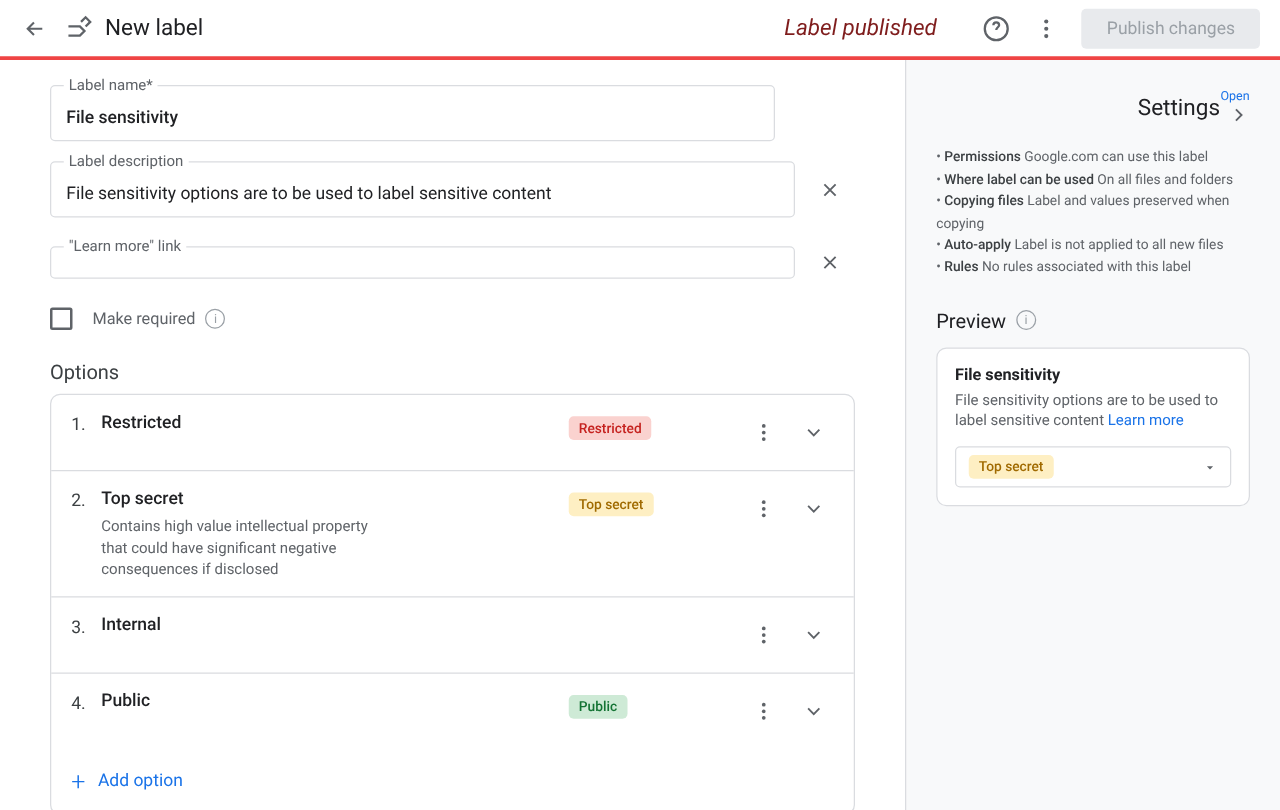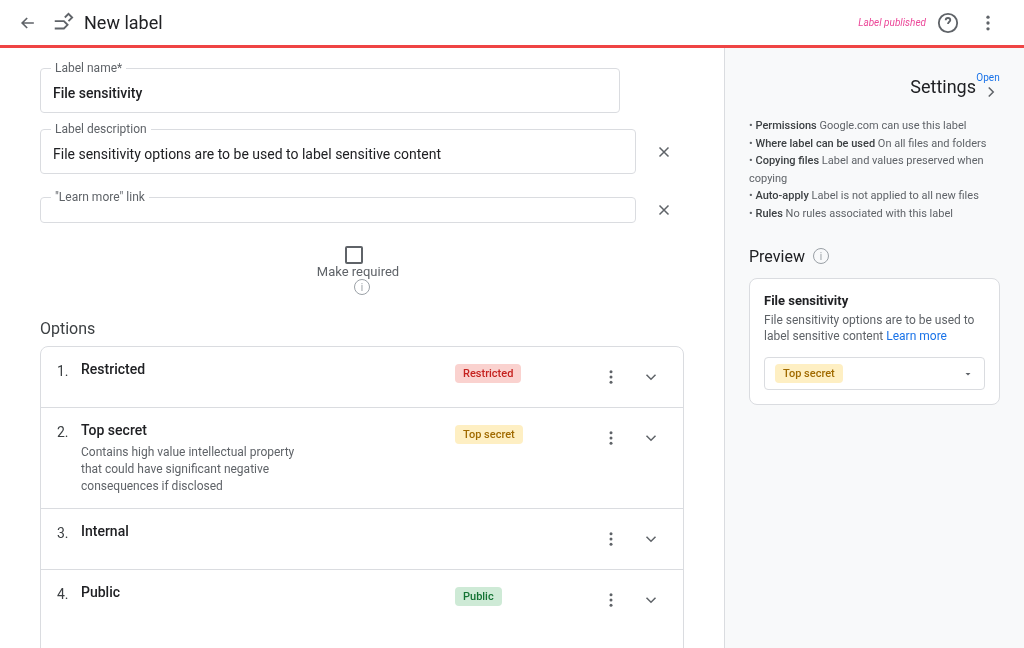--- a/index.html
+++ b/index.html
@@ -4,21 +4,21 @@
 <style>
   * { box-sizing: border-box; margin: 0; padding: 0; font-family: 'Google Sans', Roboto, Arial, sans-serif; }
   body { width: 1024px; height: 648px; overflow: hidden; background: #fff; color: #202124; }
 
   
   .header { height: 48px; display: flex; align-items: center; padding: 0 16px; border-bottom: 3px solid #ef4444; }
   .back-btn { width: 24px; height: 24px; display: flex; align-items: center; justify-content: center; margin-right: 12px; cursor: pointer; color: #5f6368; }
   .label-icon { width: 24px; height: 24px; margin-right: 8px; color: #5f6368; display:flex; align-items:center;}
   .header-title { font-size: 18px; color: #202124; }
   .header-spacer { flex: 1; }
-  .status-text { font-style: italic; color: #ec4899; font-size: 10px; margin-right: 2px; }
+  .status-text { font-style: italic; color: #7f1d1d; font-size: 18px; margin-right: 28px; }
   .header-icon { width: 40px; height: 40px; display: flex; align-items: center; justify-content: center; color: #5f6368; cursor: pointer; border-radius: 50%; }
   .publish-btn { background: #e8eaed; color: #9aa0a6; border: none; padding: 8px 20px; border-radius: 4px; font-size: 14px; margin-left: 8px; cursor: not-allowed; }
   .google-box { display: flex; align-items: center; border: 1px solid #dadce0; border-radius: 6px; padding: 4px 6px 4px 12px; margin-left: 16px; }
   .google-logo { font-size: 16px; font-weight: 500; letter-spacing: -0.5px; margin-right: 10px; }
   .g-b { color:#4285f4 } .g-r { color:#ea4335 } .g-y { color:#fbbc04 } .g-g { color:#34a853 }
   .avatar { width: 32px; height: 32px; border-radius: 50%; background: #f9ab00; color: #fff; display: flex; align-items: center; justify-content: center; font-weight: 500; }
 
   
   .body { display: flex; height: calc(648px - 48px); }
   .main { flex: 1; padding: 20px 40px; overflow-y: auto; }
@@ -27,21 +27,21 @@
   
   .field { position: relative; border: 1px solid #dadce0; border-radius: 4px; padding: 14px 12px 10px; margin-bottom: 16px; }
   .field-label { position: absolute; top: -8px; left: 10px; background: #fff; padding: 0 4px; font-size: 12px; color: #5f6368; }
   .field-value { font-size: 14px; color: #202124; border: none; outline: none; width: 100%; background: transparent; }
   .field-value.bold { font-weight: 500; }
   .field-row { display: flex; align-items: center; }
   .field-row .field { flex: 1; margin-bottom: 0; }
   .clear-btn { width: 40px; height: 40px; display: flex; align-items: center; justify-content: center; color: #5f6368; cursor: pointer; font-size: 20px; margin-left: 8px; }
   .mb-16 { margin-bottom: 16px; }
 
-  .checkbox-row { display: flex; align-items: center; margin: 16px 0 24px; flex-direction: column; }
+  .checkbox-row { display: flex; align-items: center; margin: 16px 0 24px; }
   .checkbox { width: 18px; height: 18px; border: 2px solid #5f6368; border-radius: 2px; margin-right: 16px; cursor: pointer; }
   .checkbox-label { font-size: 13px; color: #5f6368; margin-right: 8px; }
   .info-icon { width: 16px; height: 16px; border: 1.5px solid #9aa0a6; border-radius: 50%; display: inline-flex; align-items: center; justify-content: center; font-size: 10px; color: #9aa0a6; }
 
   
   .options-title { font-size: 16px; color: #3c4043; margin-bottom: 8px; }
   .options-box { border: 1px solid #dadce0; border-radius: 8px; }
   .option-row { display: flex; align-items: flex-start; padding: 14px 16px; border-bottom: 1px solid #dadce0; }
   .option-row:last-of-type { border-bottom: none; }
   .opt-idx { width: 24px; font-size: 14px; color: #3c4043; padding-top: 2px; }
@@ -103,20 +103,21 @@
         <path d="M9.5 9a2.5 2.5 0 115 0c0 1.5-2.5 2-2.5 4M12 17h.01"></path>
       </svg>
   </div>
   <div class="header-icon">
     <svg width="20" height="20" viewBox="0 0 24 24" fill="currentColor">
         <circle cx="12" cy="5" r="2"></circle>
         <circle cx="12" cy="12" r="2"></circle>
         <circle cx="12" cy="19" r="2"></circle>
       </svg>
   </div>
+  <button class="publish-btn">Publish changes</button>
 </div>
 
 <div class="body">
 
   <div class="main">
 
     <div class="field" style="max-width:580px">
       <div class="field-label">Label name*</div>
       <input class="field-value bold" value="File sensitivity" style="">
     </div>

